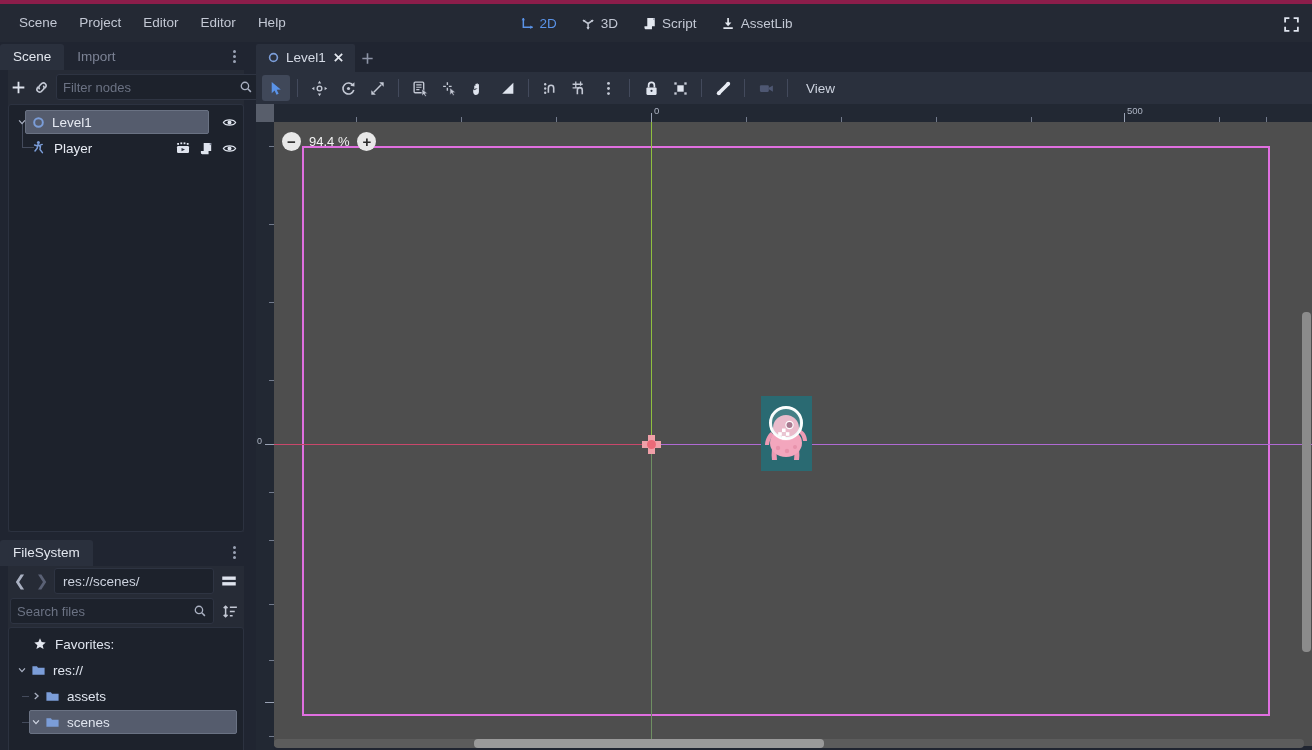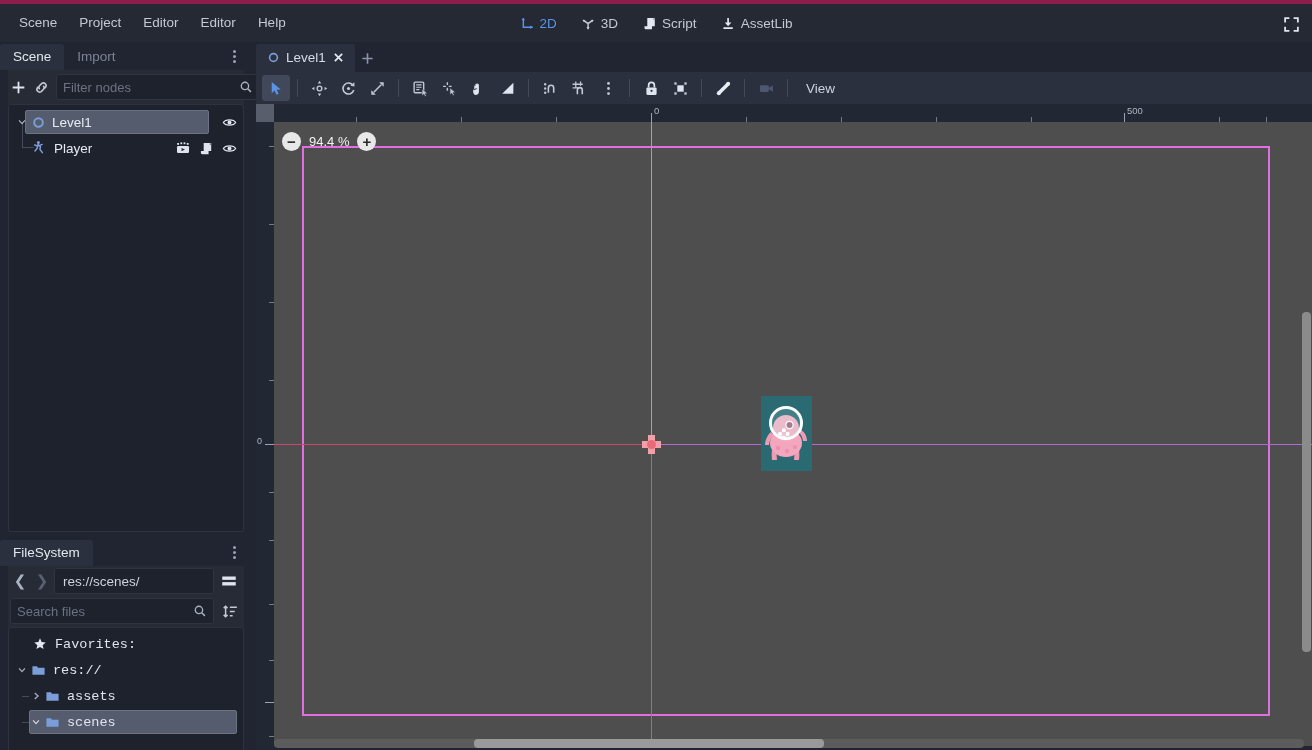--- a/index.html
+++ b/index.html
@@ -139,21 +139,21 @@
     border-radius: 3px; display: flex; align-items: center; padding: 0 8px;
     color: #ccd2de; font-size: 13.5px; cursor: text;
   }
   .fs-search-row { height: 28px; display: flex; align-items: flex-end; gap: 5px; padding: 0 2px; }
   .fs-tree {
     flex: 1; background: #1d222c; border: 1px solid #2c3240; border-radius: 3px;
     margin-top: 3px; padding-top: 3px; overflow: hidden;
   }
   .fs-row {
     height: 26px; display: flex; align-items: center; position: relative;
-    font-size: 13.5px; cursor: pointer; padding-left: 8px; font-family: Liberation Mono, monospace;
+    font-size: 13.5px; cursor: pointer; padding-left: 8px;
   }
   .fs-row .row-hl {
     position: absolute; left: 24px; right: 6px; top: 1px; bottom: 1px;
     background: #555c6d; border: 1px solid #6a7283; border-radius: 2px;
   }
   .fs-label { position: relative; z-index: 2; color: #dfe4ee; margin-left: 6px; }
   .fs-icon { width: 18px; flex: 0 0 18px; display: flex; align-items: center; justify-content: center; position: relative; z-index: 2; }
   .fs-guide { position: absolute; width: 10px; border-top: 1px solid #444b5c; z-index: 1; }
 
   

